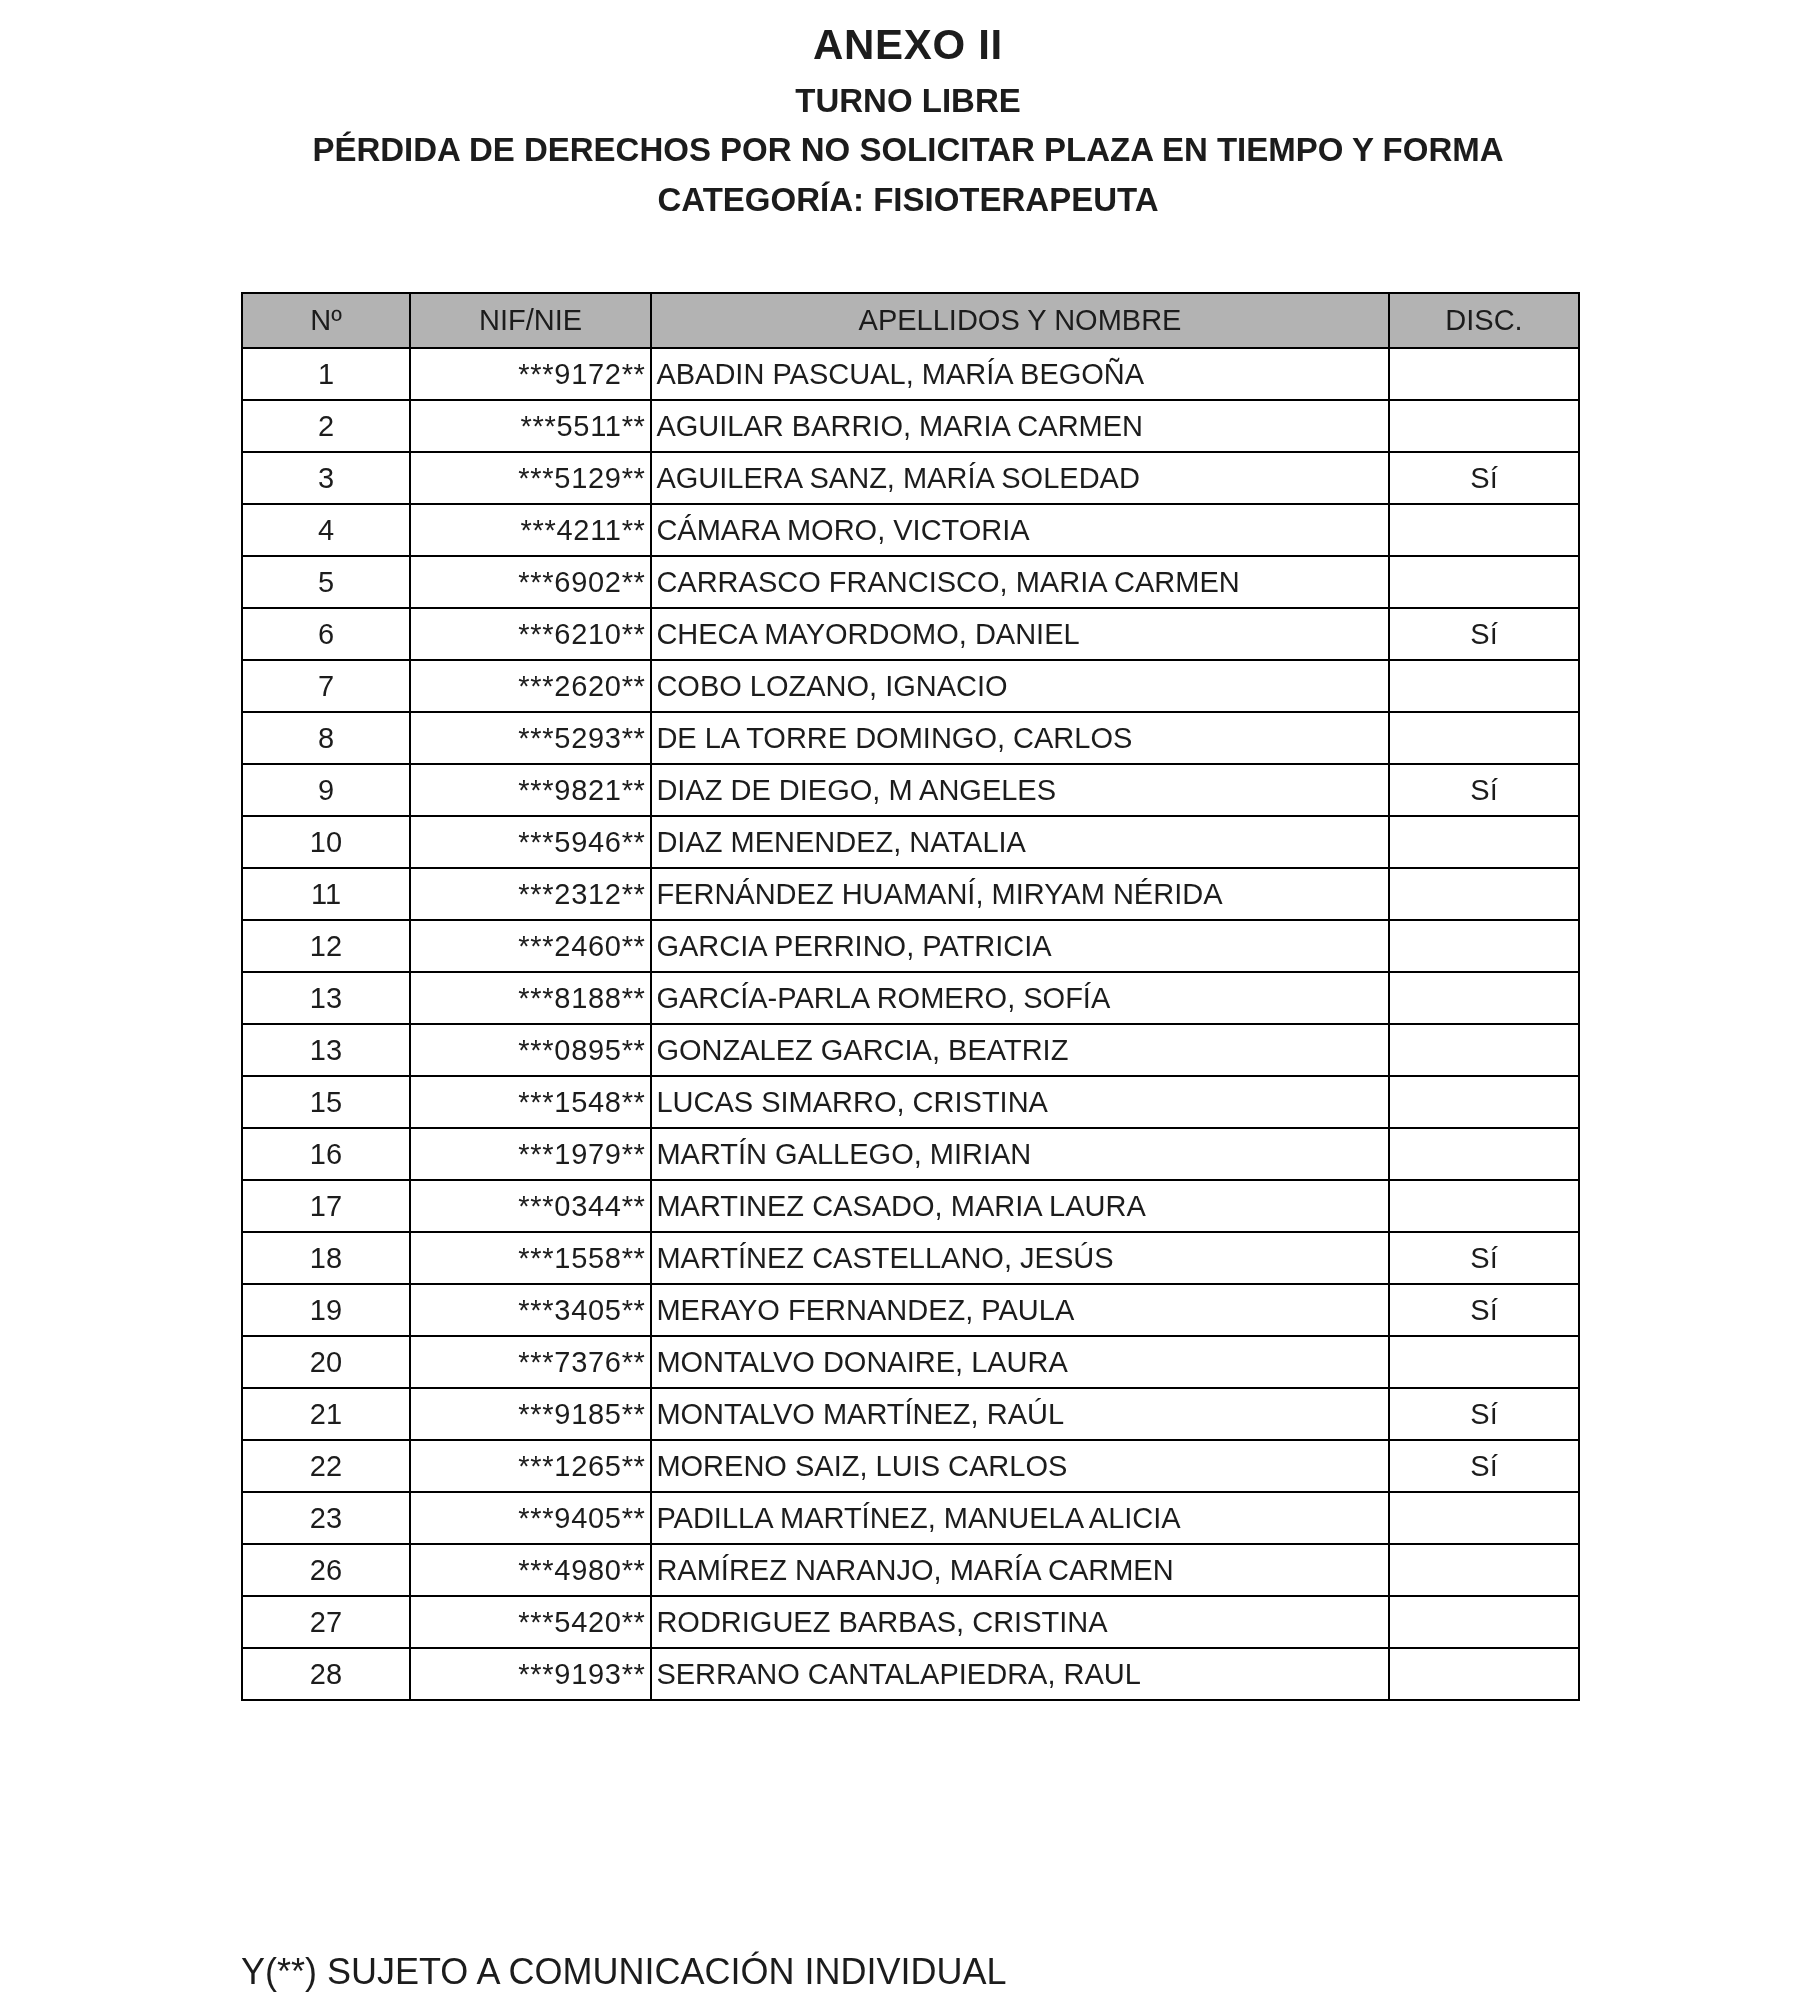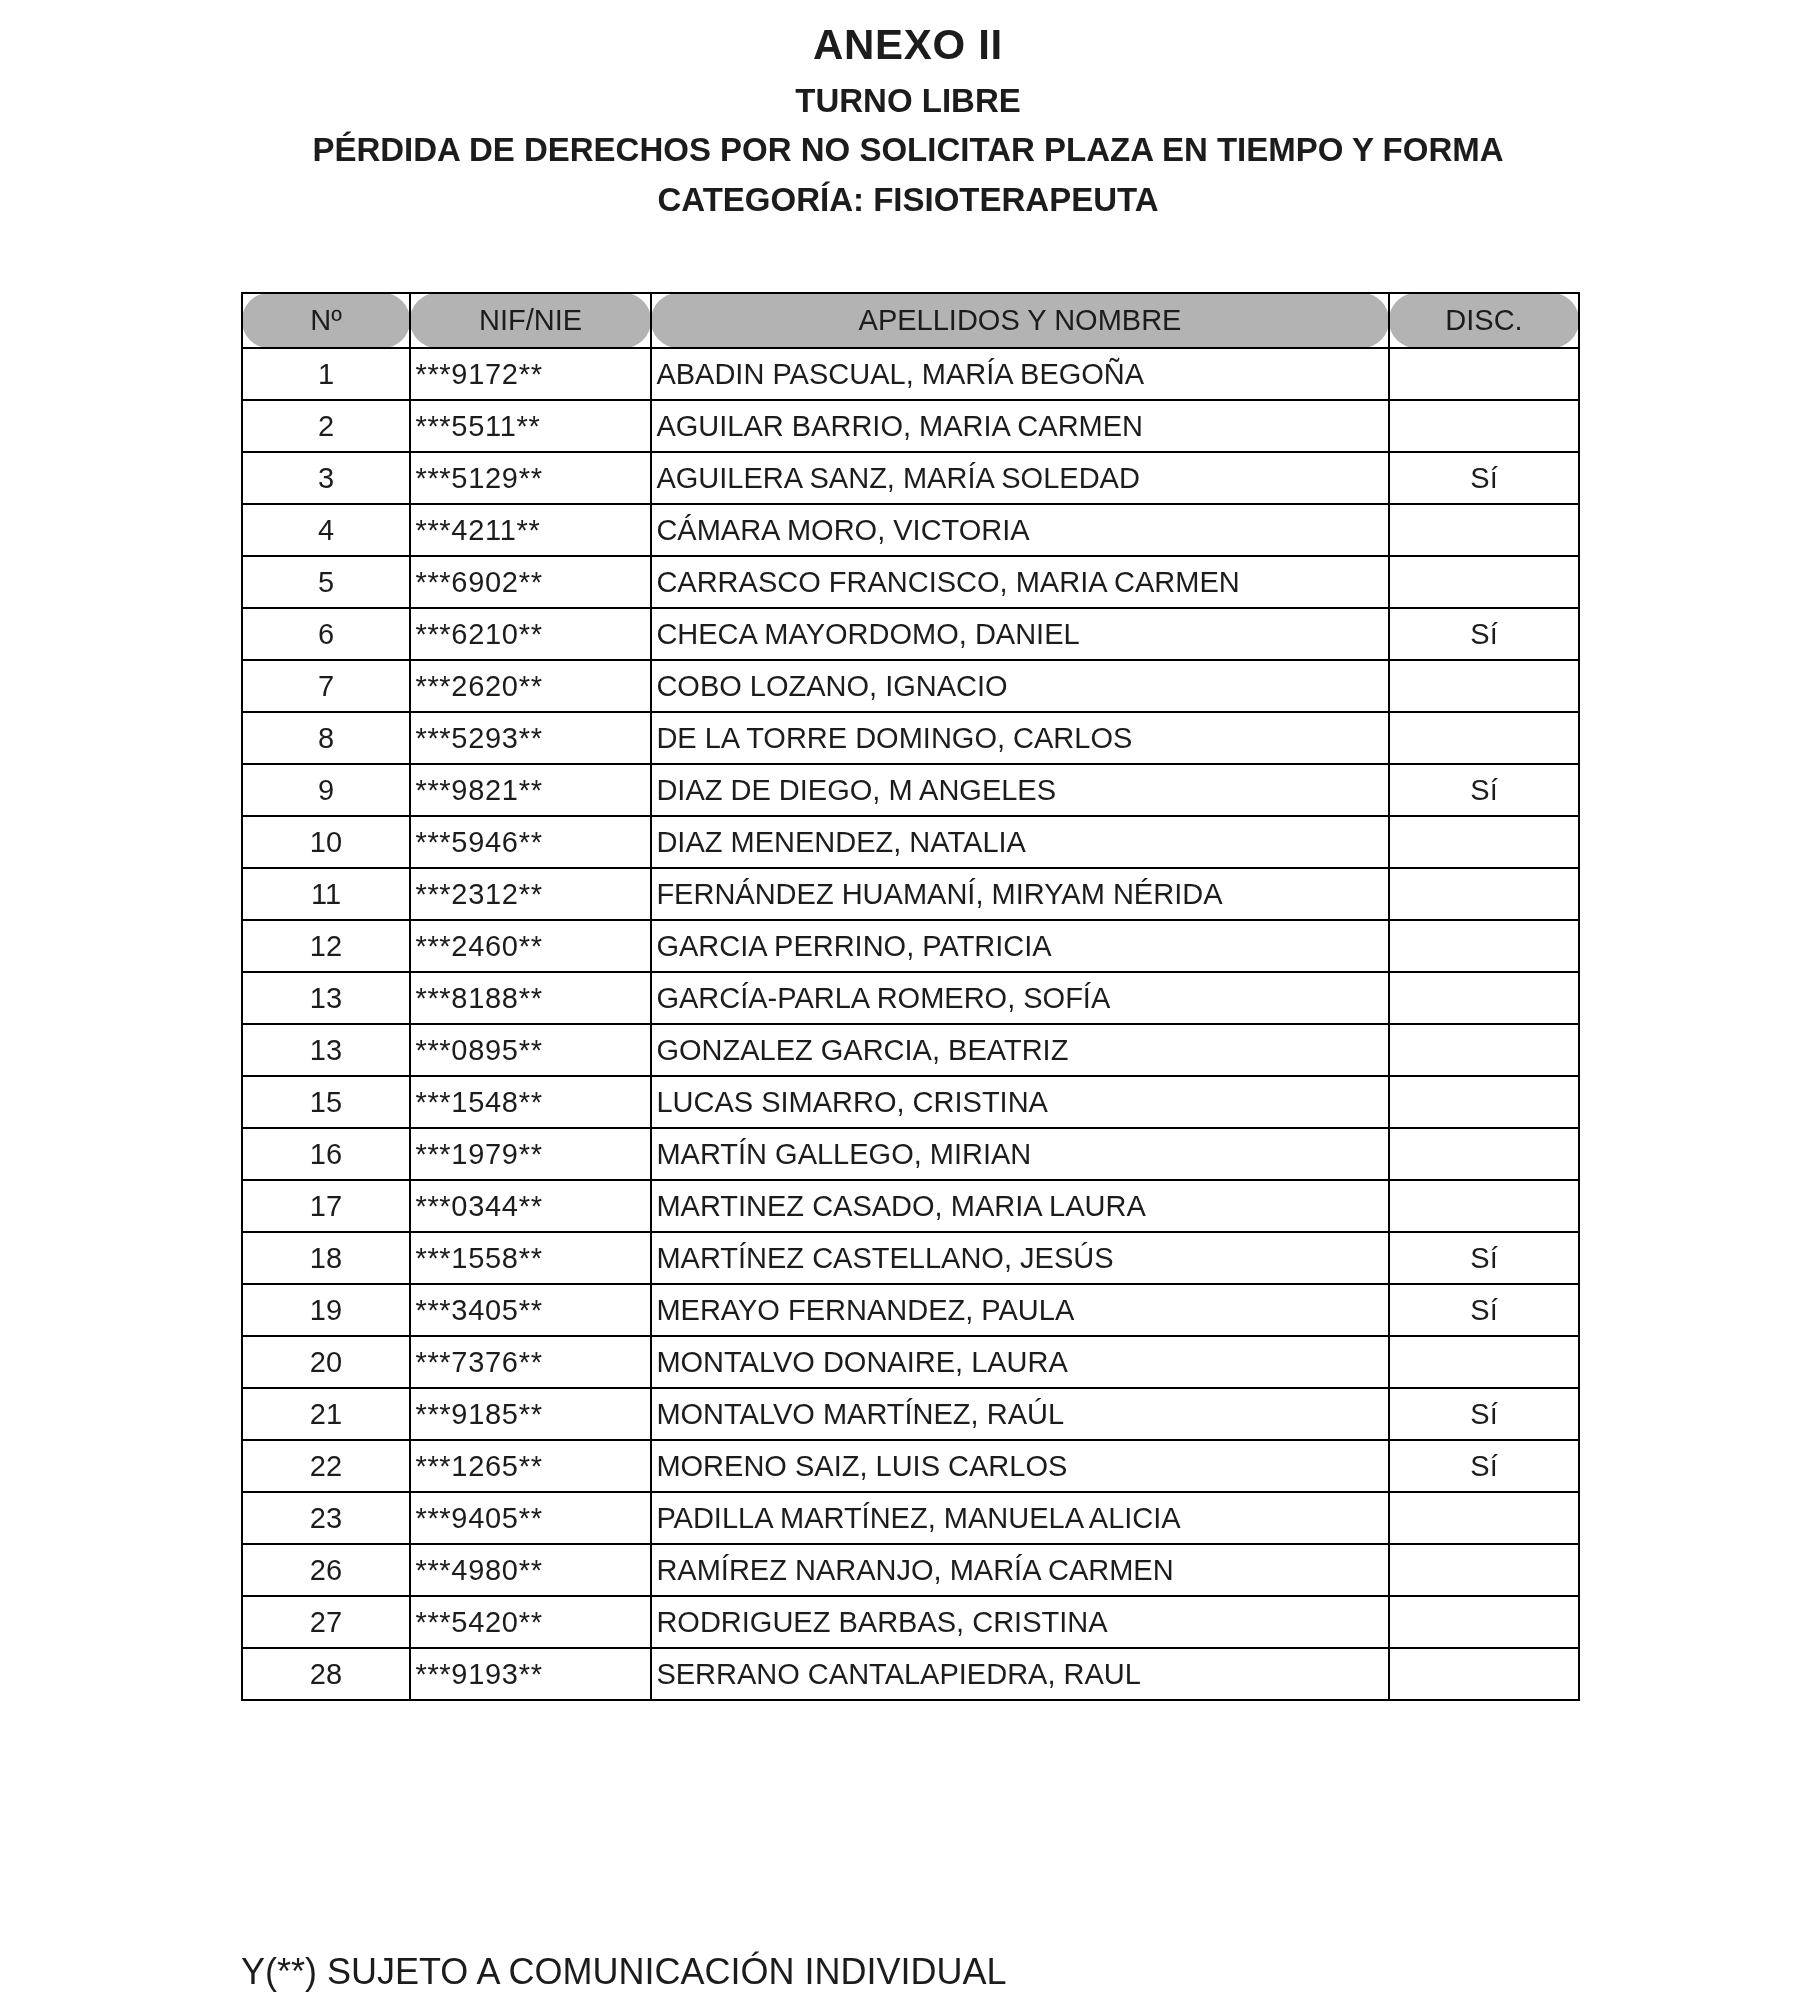--- a/index.html
+++ b/index.html
@@ -50,29 +50,28 @@
     height:50px;
     padding:0 4.4px;
     overflow:hidden;
     white-space:nowrap;
   }
   table.roster th{
     background:#b3b3b3;
     font-weight:normal;
     text-align:center;
     height:53px;
-    border-radius:27px;
   }
   
   col.c0{width:168px;}
   col.c1{width:241px;}
   col.c2{width:738px;}
   col.c3{width:190px;}
   td.c0{text-align:center;}
-  td.c1{text-align:left;letter-spacing:0.7px;}
+  td.c1{text-align:right;letter-spacing:0.7px;}
   td.c2{text-align:left;padding-left:14.6px;}
   td.c3{text-align:center;}
   .footer-note{
     position:absolute;
     left:241px;
     top:1951px;
     font-size:36px;
     color:#1c1c1c;
   }
 </style>

